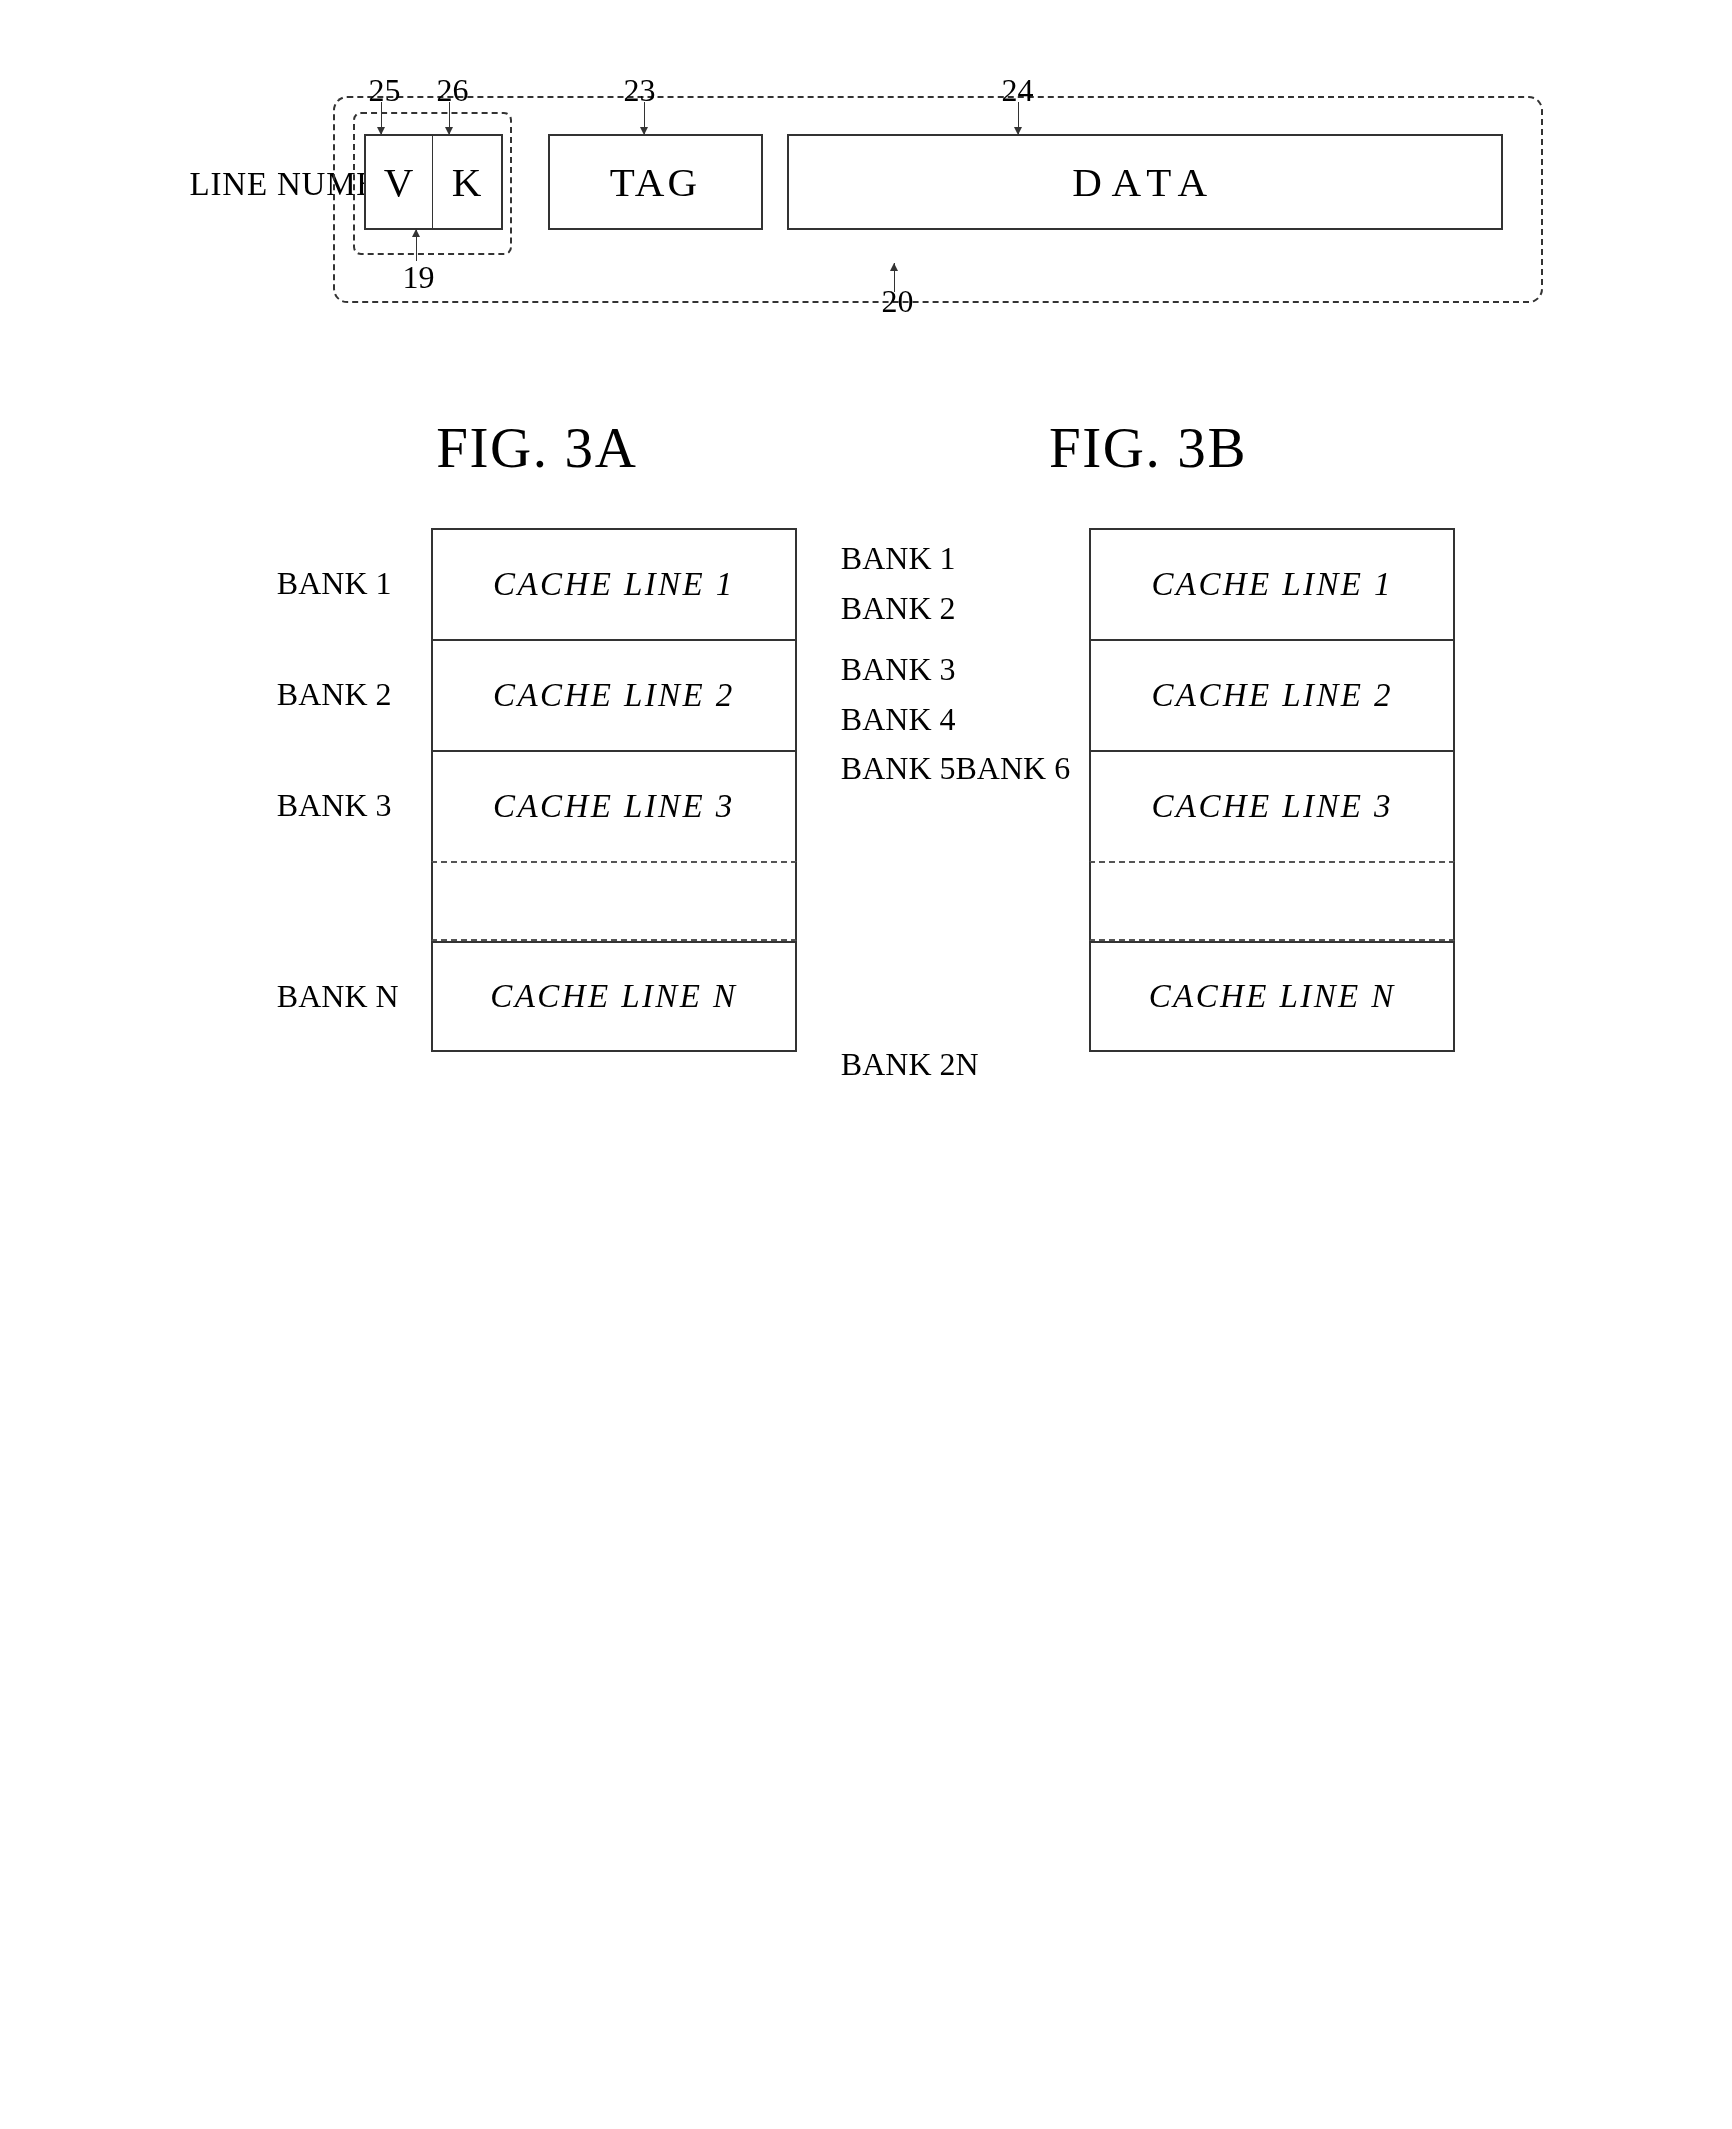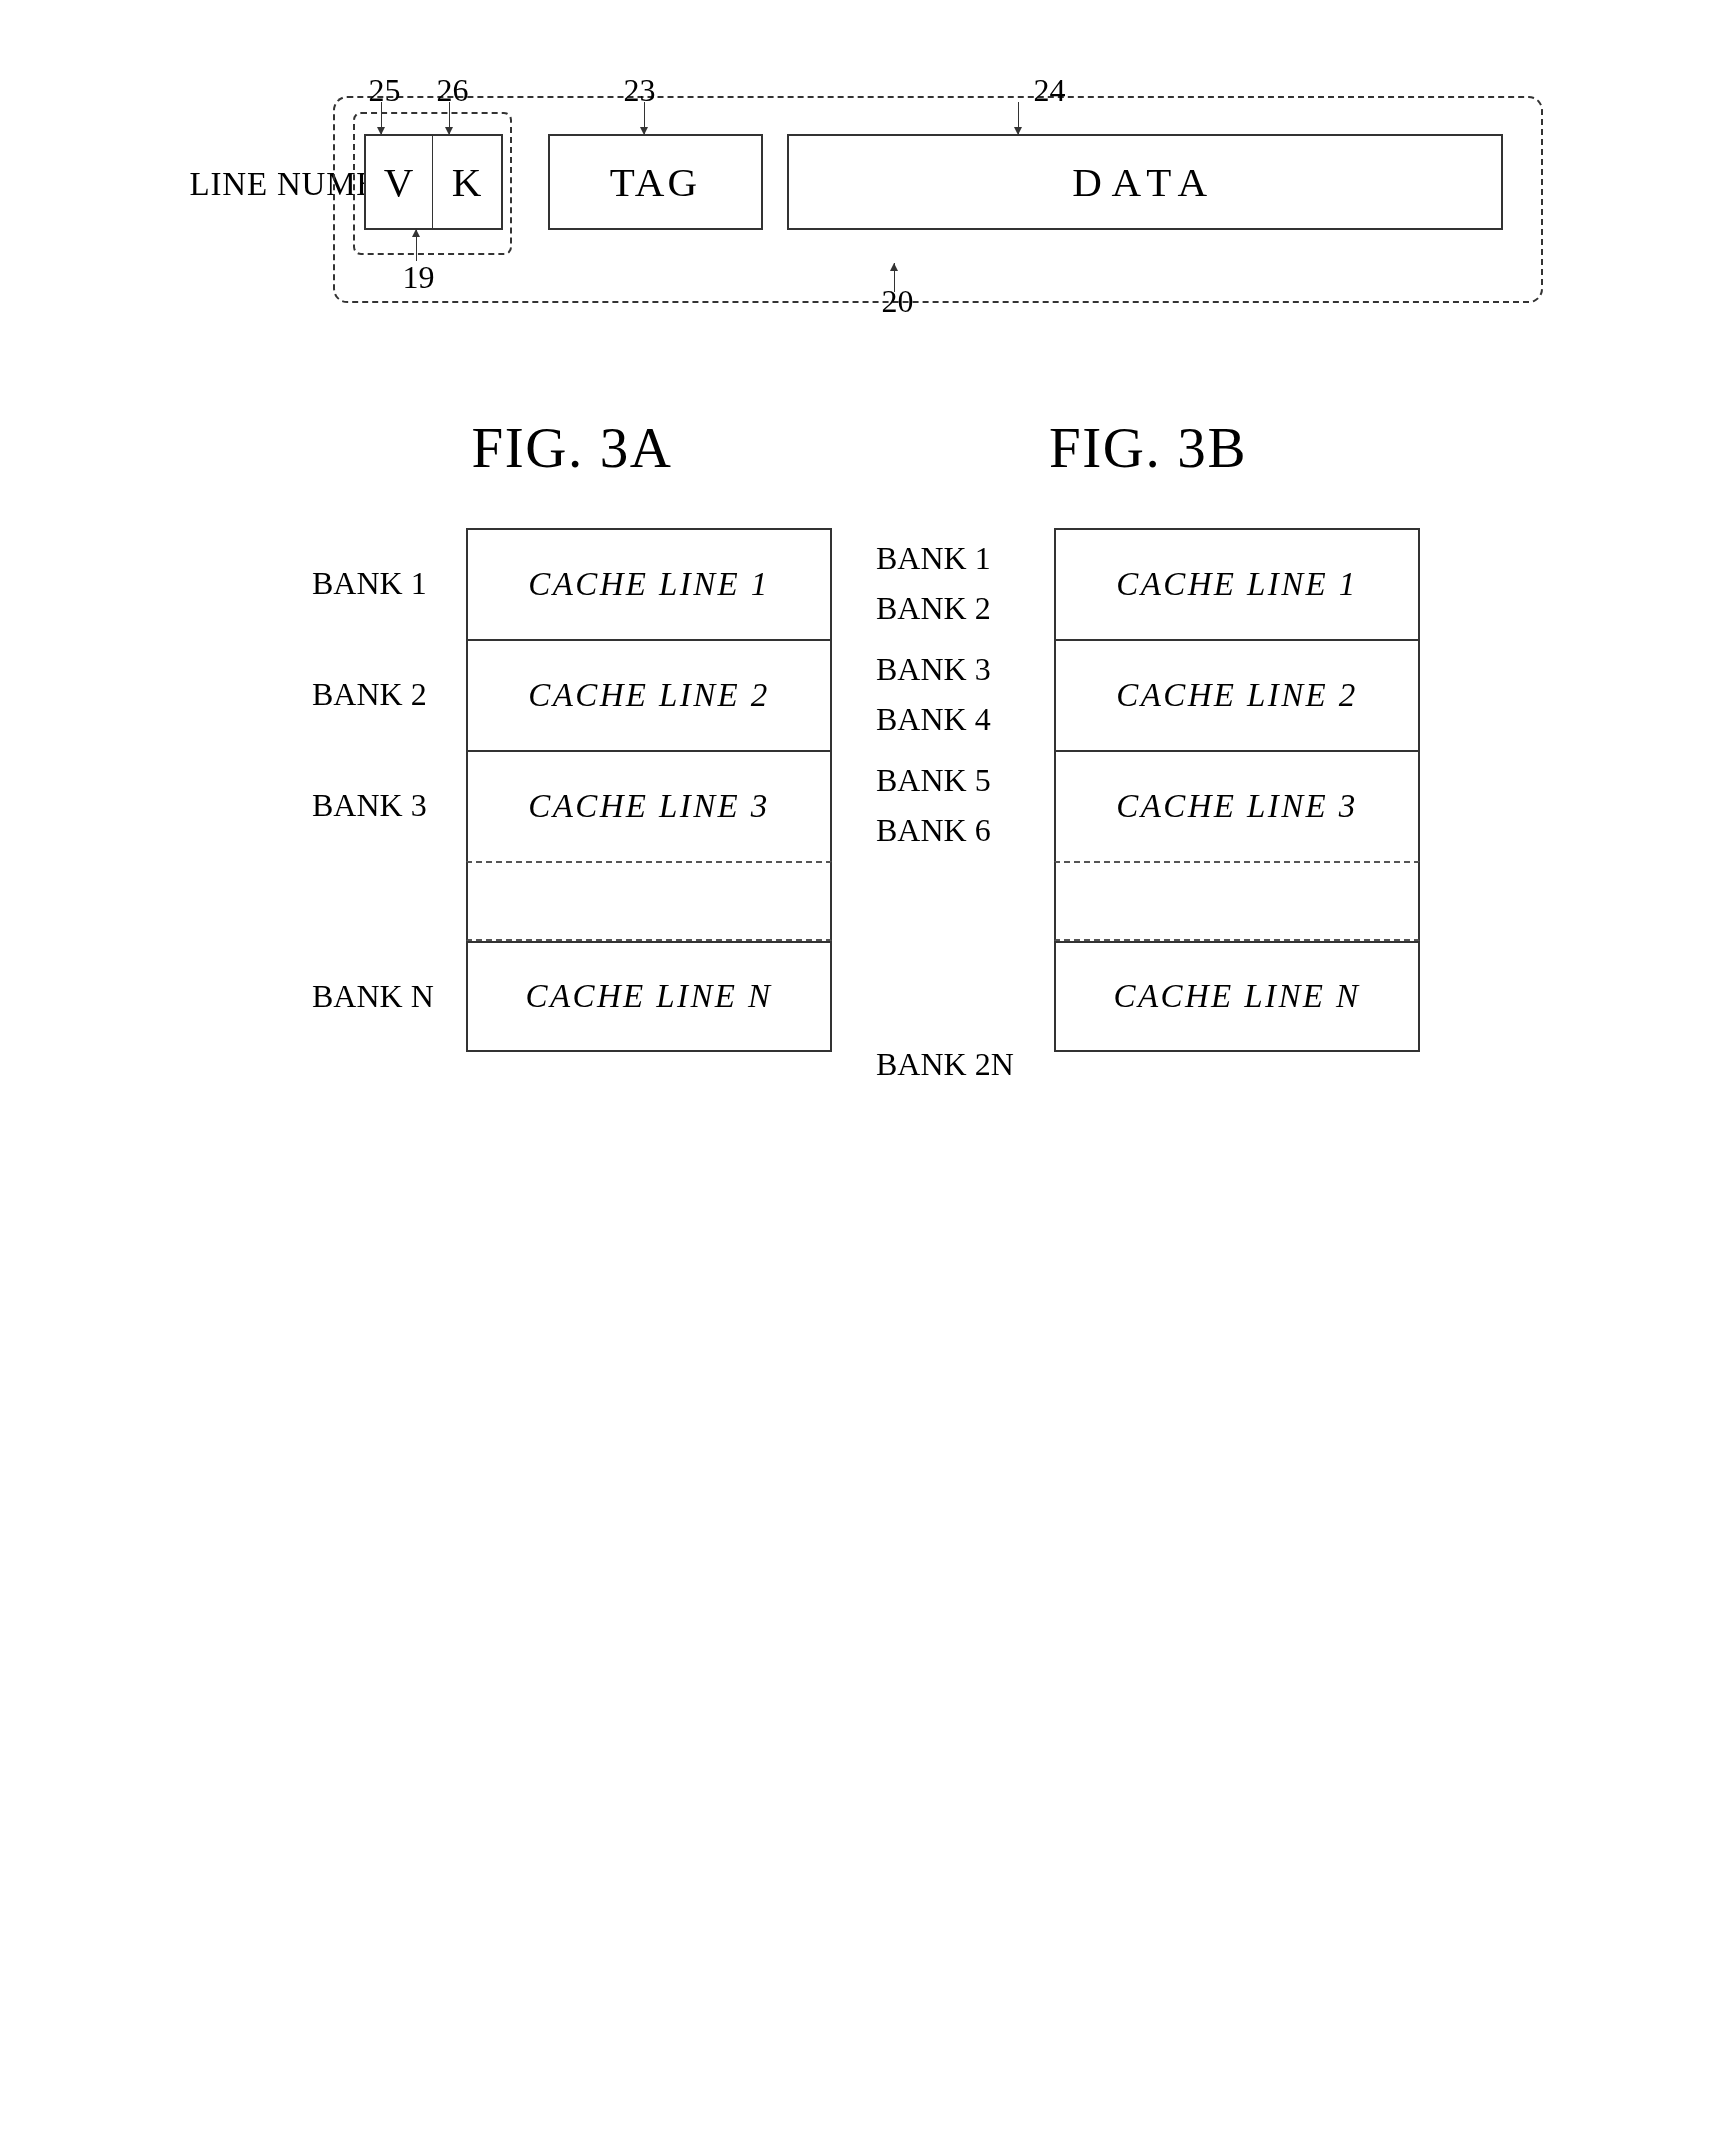--- a/index.html
+++ b/index.html
@@ -152,21 +152,20 @@
       position: absolute;
       top: 24px;
       left: 434px;
       font-size: 32px;
     }
     .label-24 {
       position: absolute;
       top: 24px;
       left: 812px;
       font-size: 32px;
-      margin-left: 32px;
     }
     .label-22 {
       position: absolute;
       top: 211px;
       left: 213px;
       font-size: 32px;
     }
     .label-20 {
       position: absolute;
       top: 235px;
@@ -438,21 +437,21 @@
           <div style="height:111px;display:flex;flex-direction:column;justify-content:space-evenly;">
             <span style="font-size:32px;white-space:nowrap;">BANK  1</span>
             <span style="font-size:32px;white-space:nowrap;">BANK  2</span>
           </div>
 
           <div style="height:111px;display:flex;flex-direction:column;justify-content:space-evenly;">
             <span style="font-size:32px;white-space:nowrap;">BANK  3</span>
             <span style="font-size:32px;white-space:nowrap;">BANK  4</span>
           </div>
 
-          <div style="height:111px;display:flex;flex-direction:column;justify-content:space-evenly;">
+          <div style="height:111px;display:flex;flex-direction:row;justify-content:space-evenly;">
             <span style="font-size:32px;white-space:nowrap;">BANK  5</span>
             <span style="font-size:32px;white-space:nowrap;">BANK  6</span>
           </div>
 
           <div style="height:80px;"></div>
 
           <div style="height:111px;display:flex;align-items:center;">
           </div>
           <div style="height:24px;display:flex;align-items:center;">
             <span style="font-size:32px;white-space:nowrap;">BANK  2N</span>

